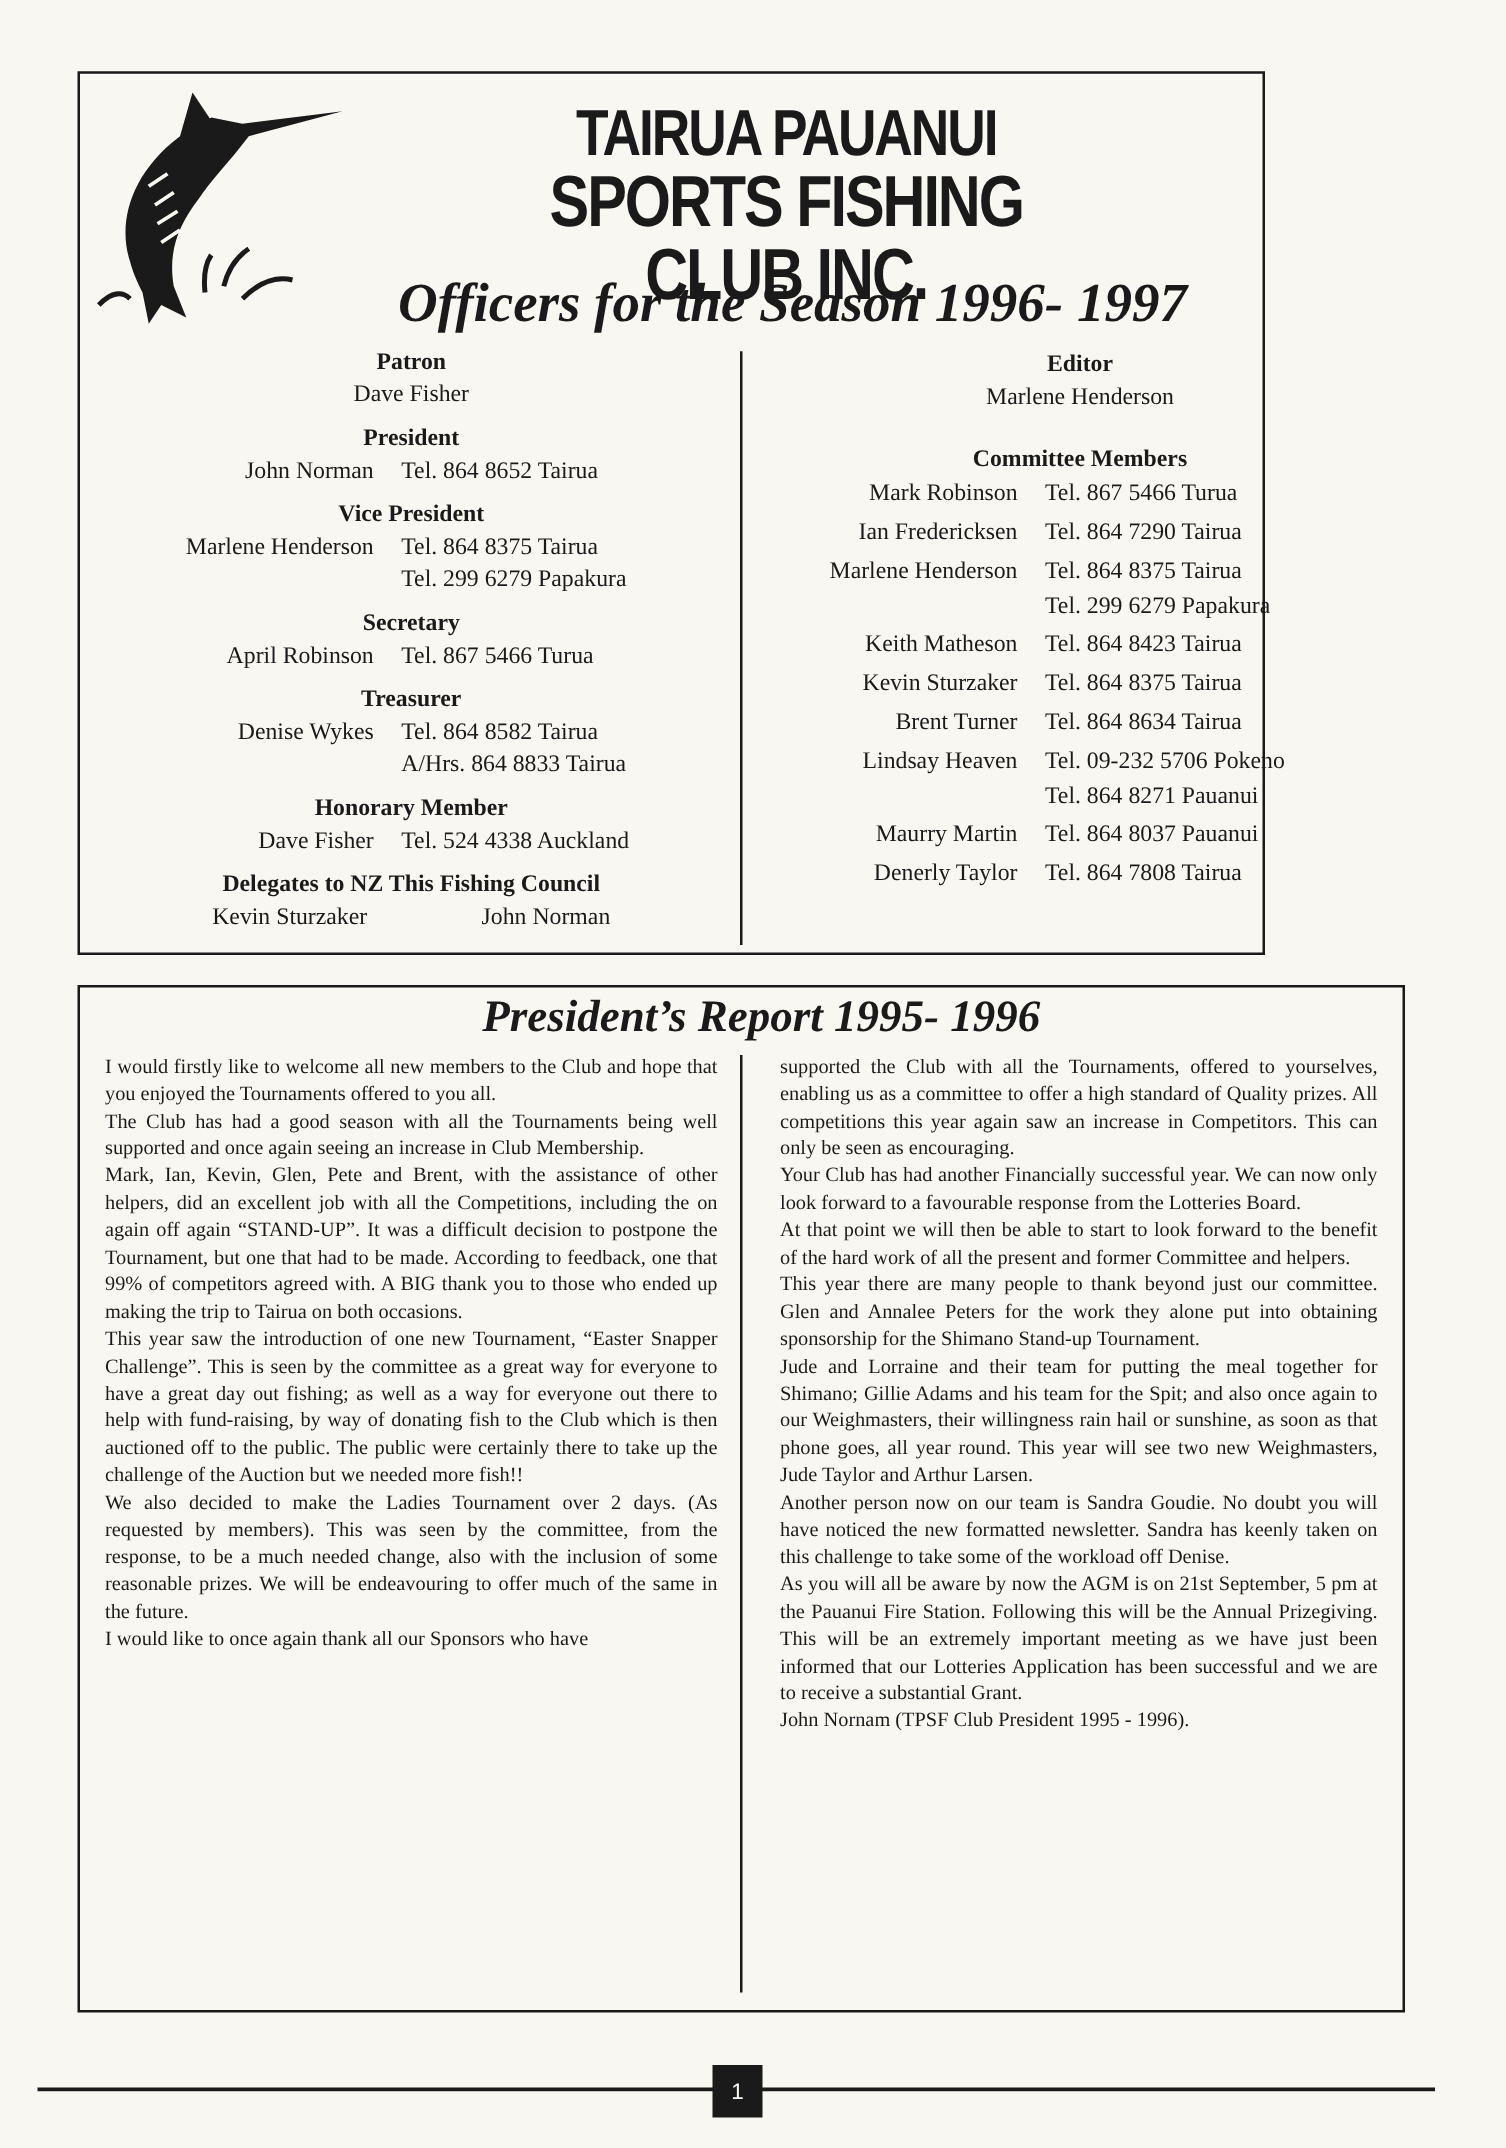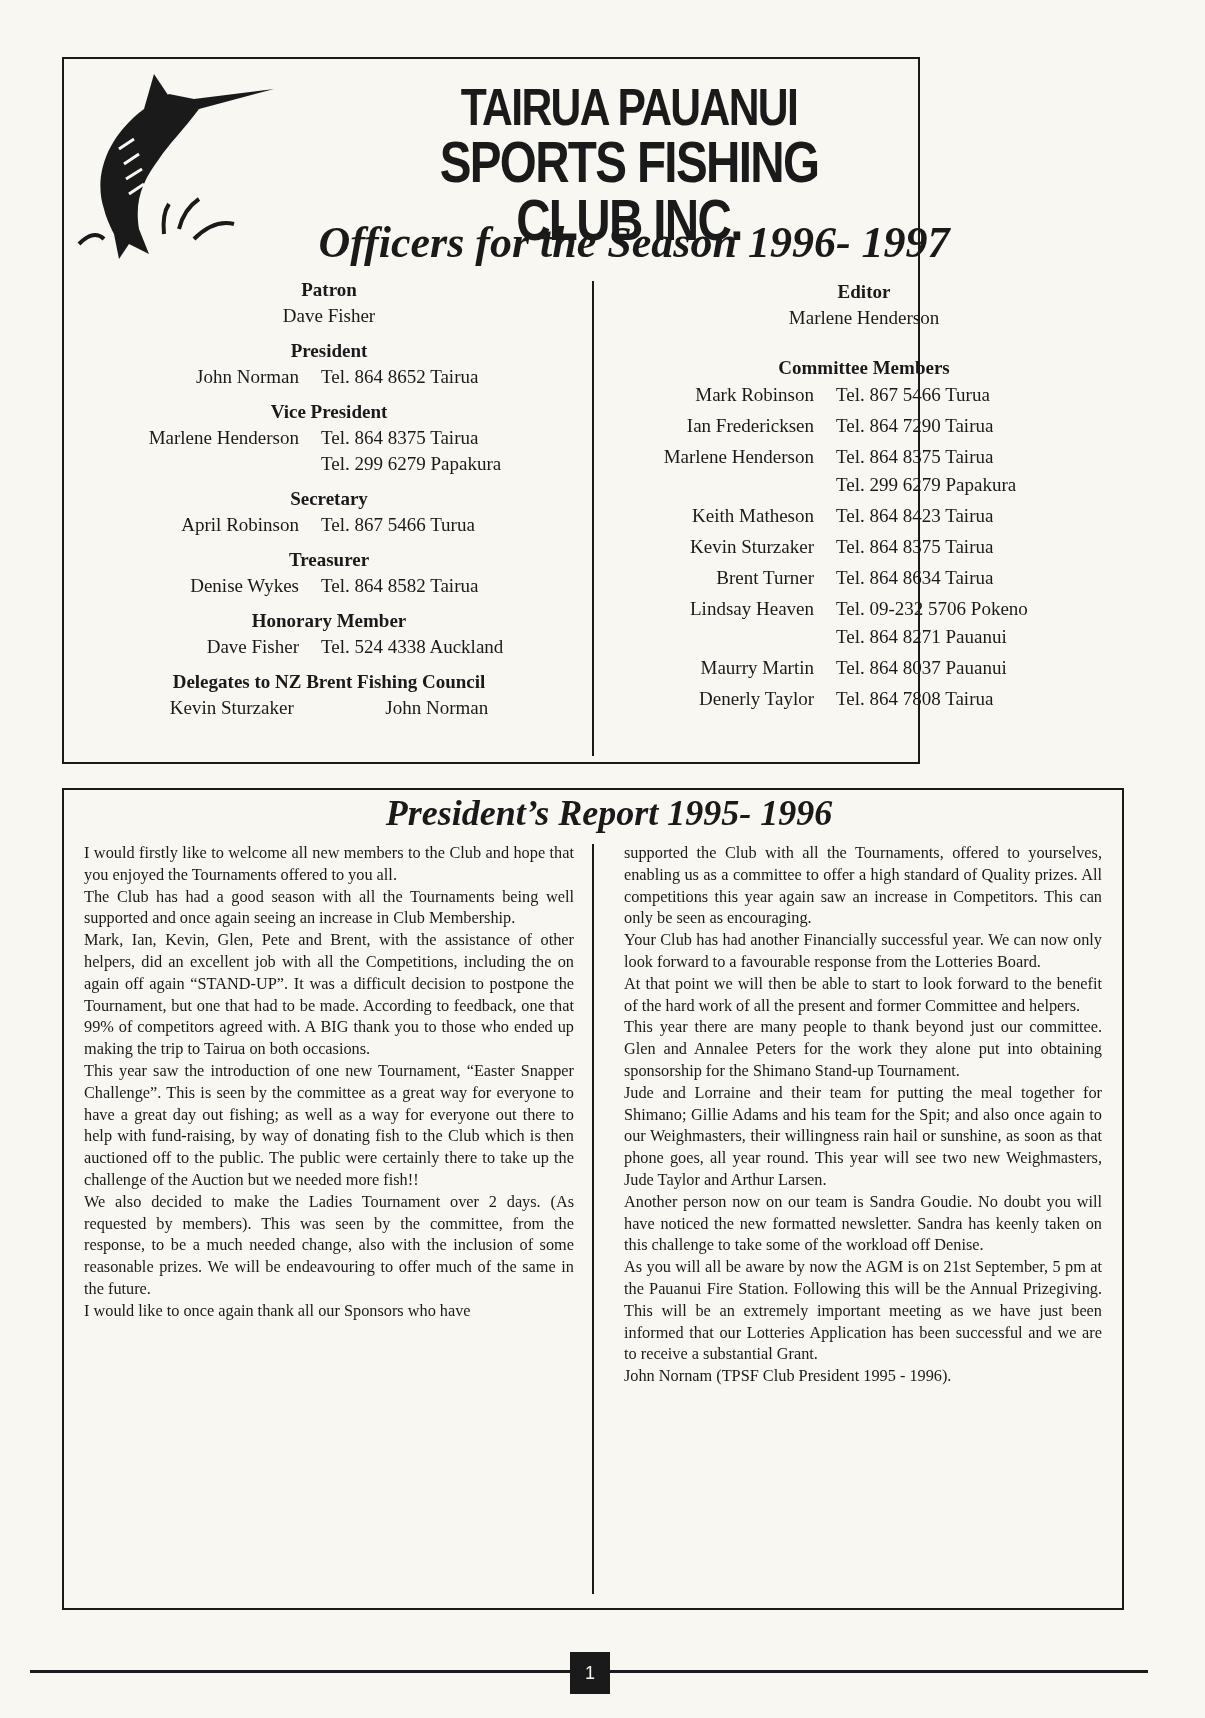--- a/index.html
+++ b/index.html
@@ -9,21 +9,21 @@
     font-family: "Liberation Serif", "DejaVu Serif", serif;
     color: #1a1a1a;
     position: relative;
     overflow: hidden;
   }
   .box {
     position: absolute;
     border: 2px solid #1a1a1a;
     box-sizing: border-box;
   }
-  #officers-box { left: 62px; top: 57px; width: 858px; height: 707px; }
+  #officers-box { left: 62px; top: 57px; width: 950px; height: 707px; }
   #report-box { left: 62px; top: 788px; width: 1062px; height: 822px; }
 
   .logo { position: absolute; left: 10px; top: 10px; width: 200px; height: 200px; }
   .club-title {
     position: absolute; left: 265px; top: 22px; width: 600px;
     text-align: center;
     font-family: "Liberation Sans", "DejaVu Sans", sans-serif;
     font-weight: bold; font-stretch: condensed;
     line-height: 1;
     letter-spacing: -2px;
@@ -118,28 +118,32 @@
     <div class="row">
       <span class="nm">April Robinson</span>
       <span class="tel">Tel. 867 5466 Turua</span>
     </div>
 
     <div class="role">Treasurer</div>
     <div class="row">
       <span class="nm">Denise Wykes</span>
       <span class="tel">Tel. 864 8582 Tairua</span>
     </div>
+    <div class="row">
+      <span class="nm"></span>
+      <span class="tel">A/Hrs. 864 8833 Tairua</span>
+    </div>
 
     <div class="role">Honorary Member</div>
     <div class="row">
       <span class="nm">Dave Fisher</span>
       <span class="tel">Tel. 524 4338 Auckland</span>
     </div>
 
-    <div class="role">Delegates to NZ Brent Fishing Council</div>
+    <div class="role">Delegates to NZ This Fishing Council</div>
     <div class="delegates">
       <span>Kevin Sturzaker</span>
       <span>John Norman</span>
     </div>
   </div>
 
   <div class="col-right">
     <div class="role first">Editor</div>
     <div class="person">Marlene Henderson</div>
 

